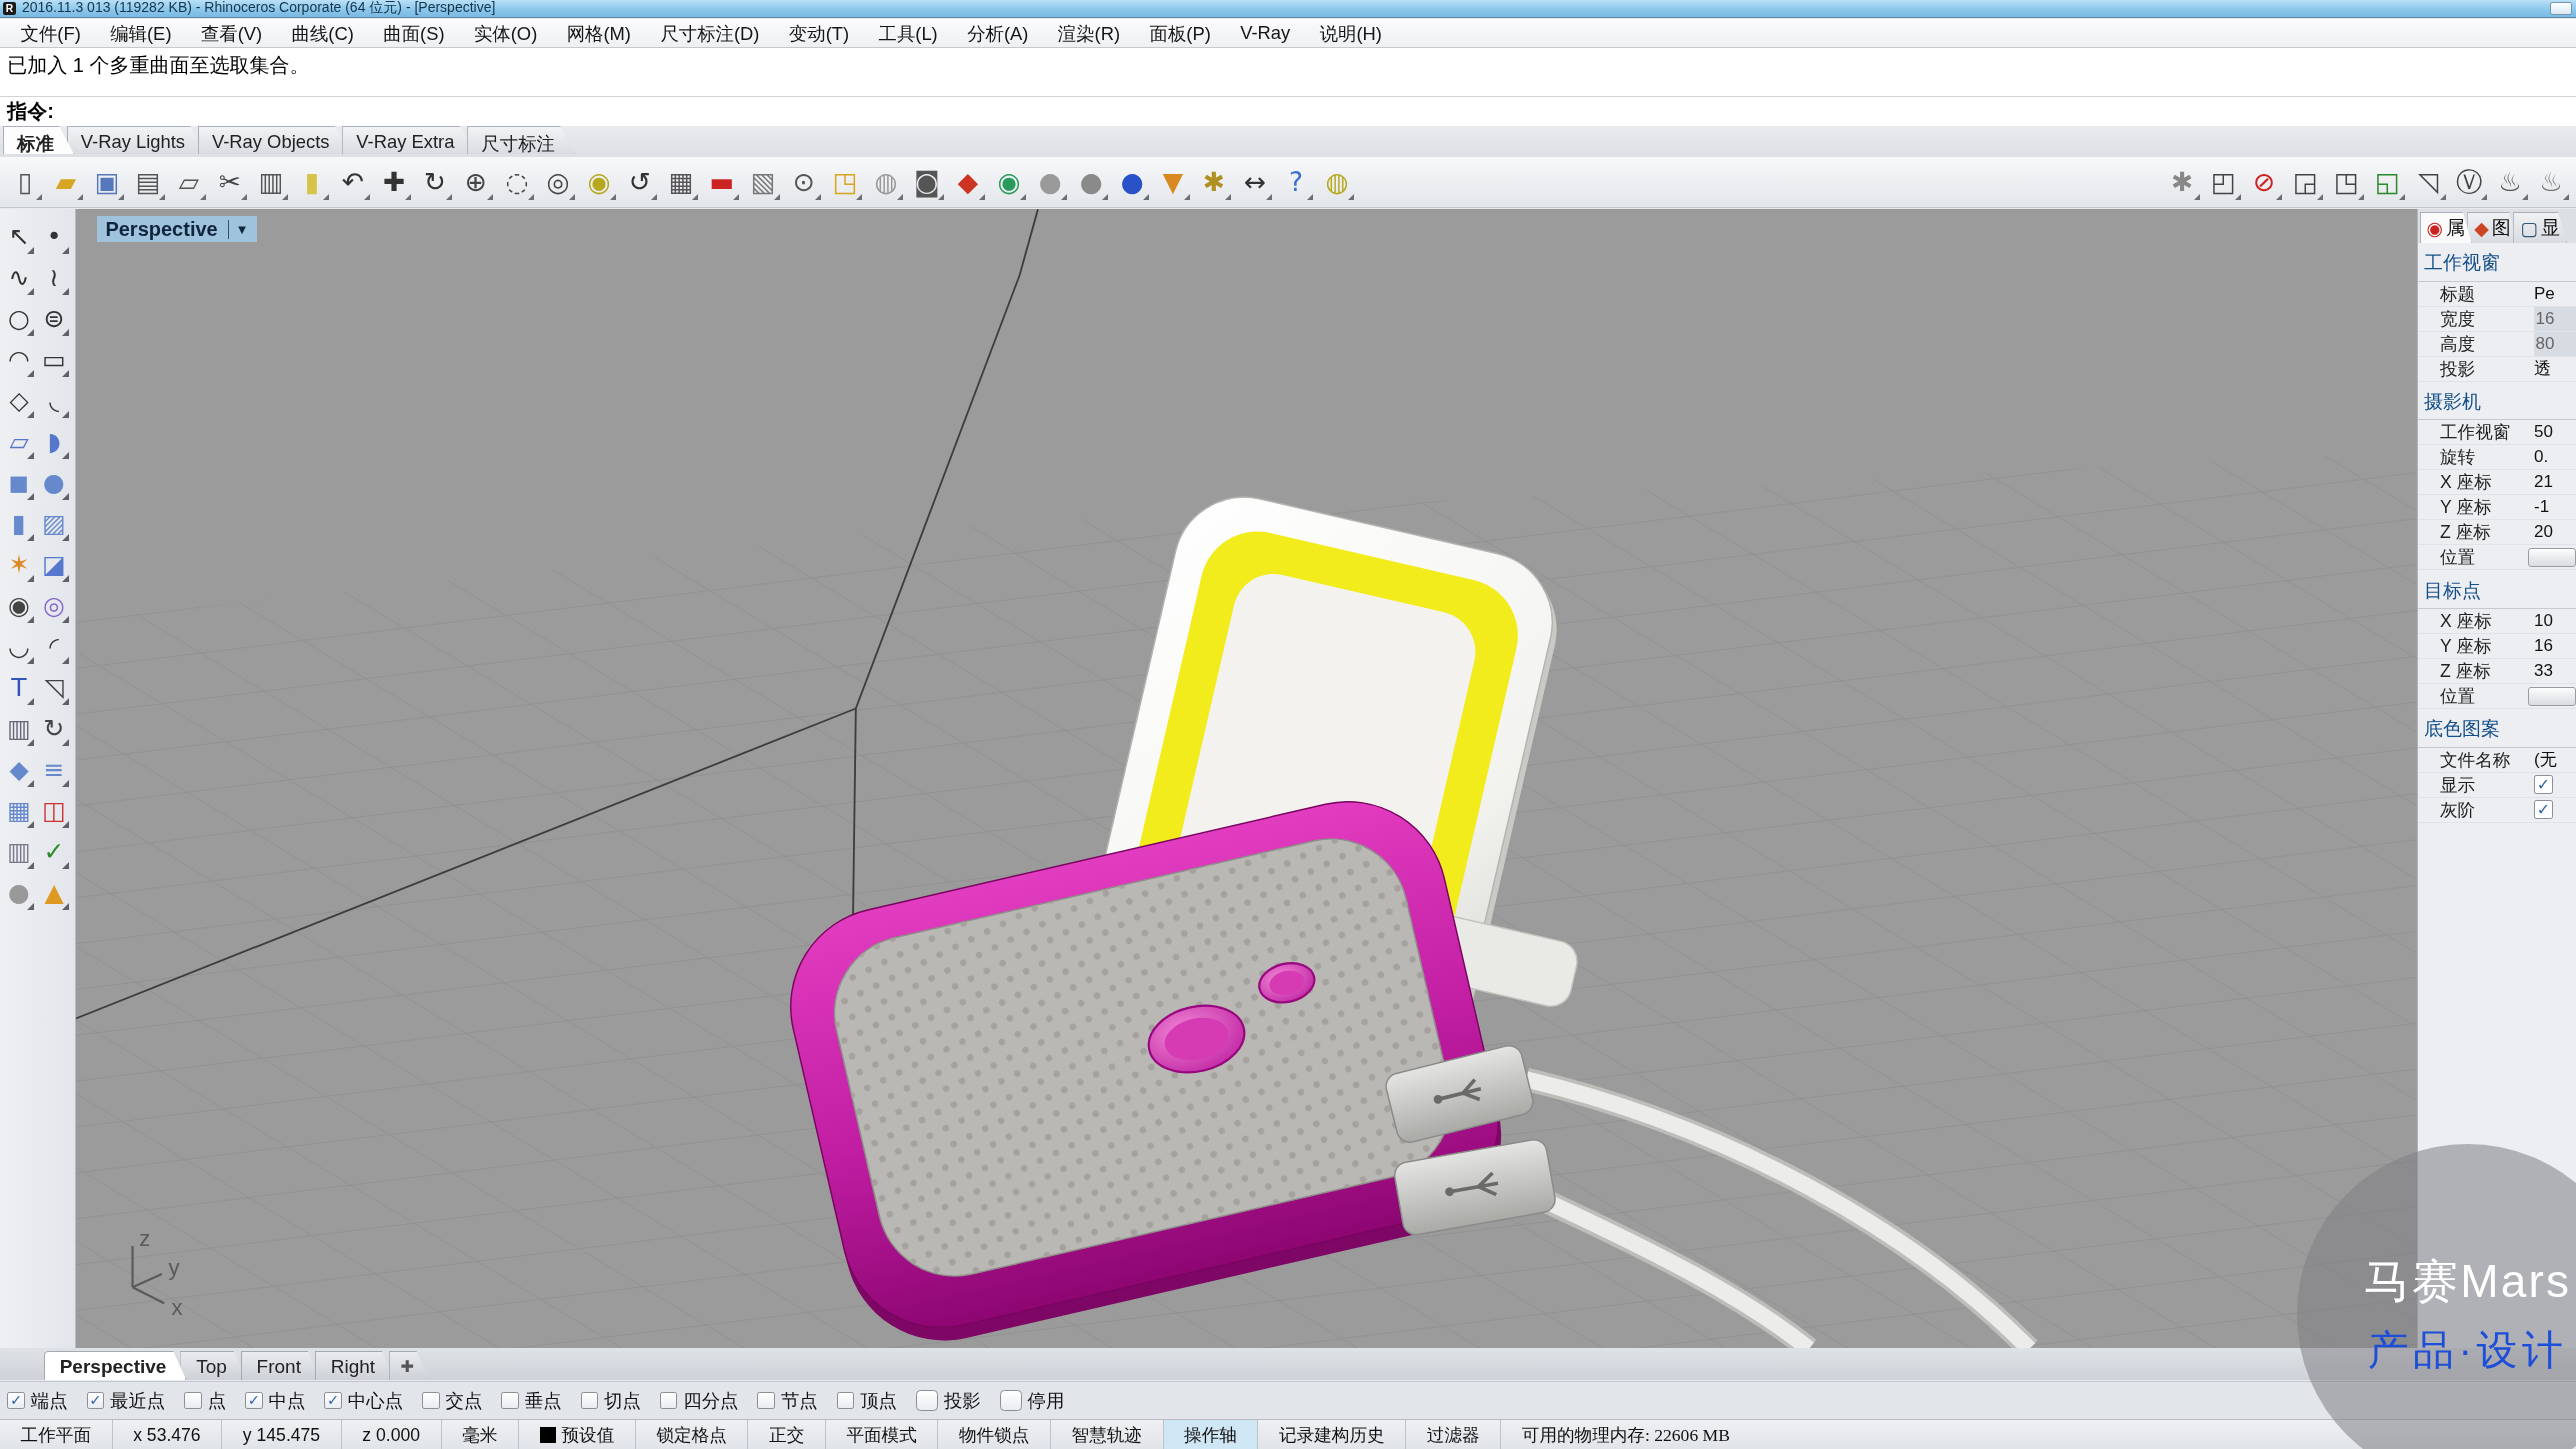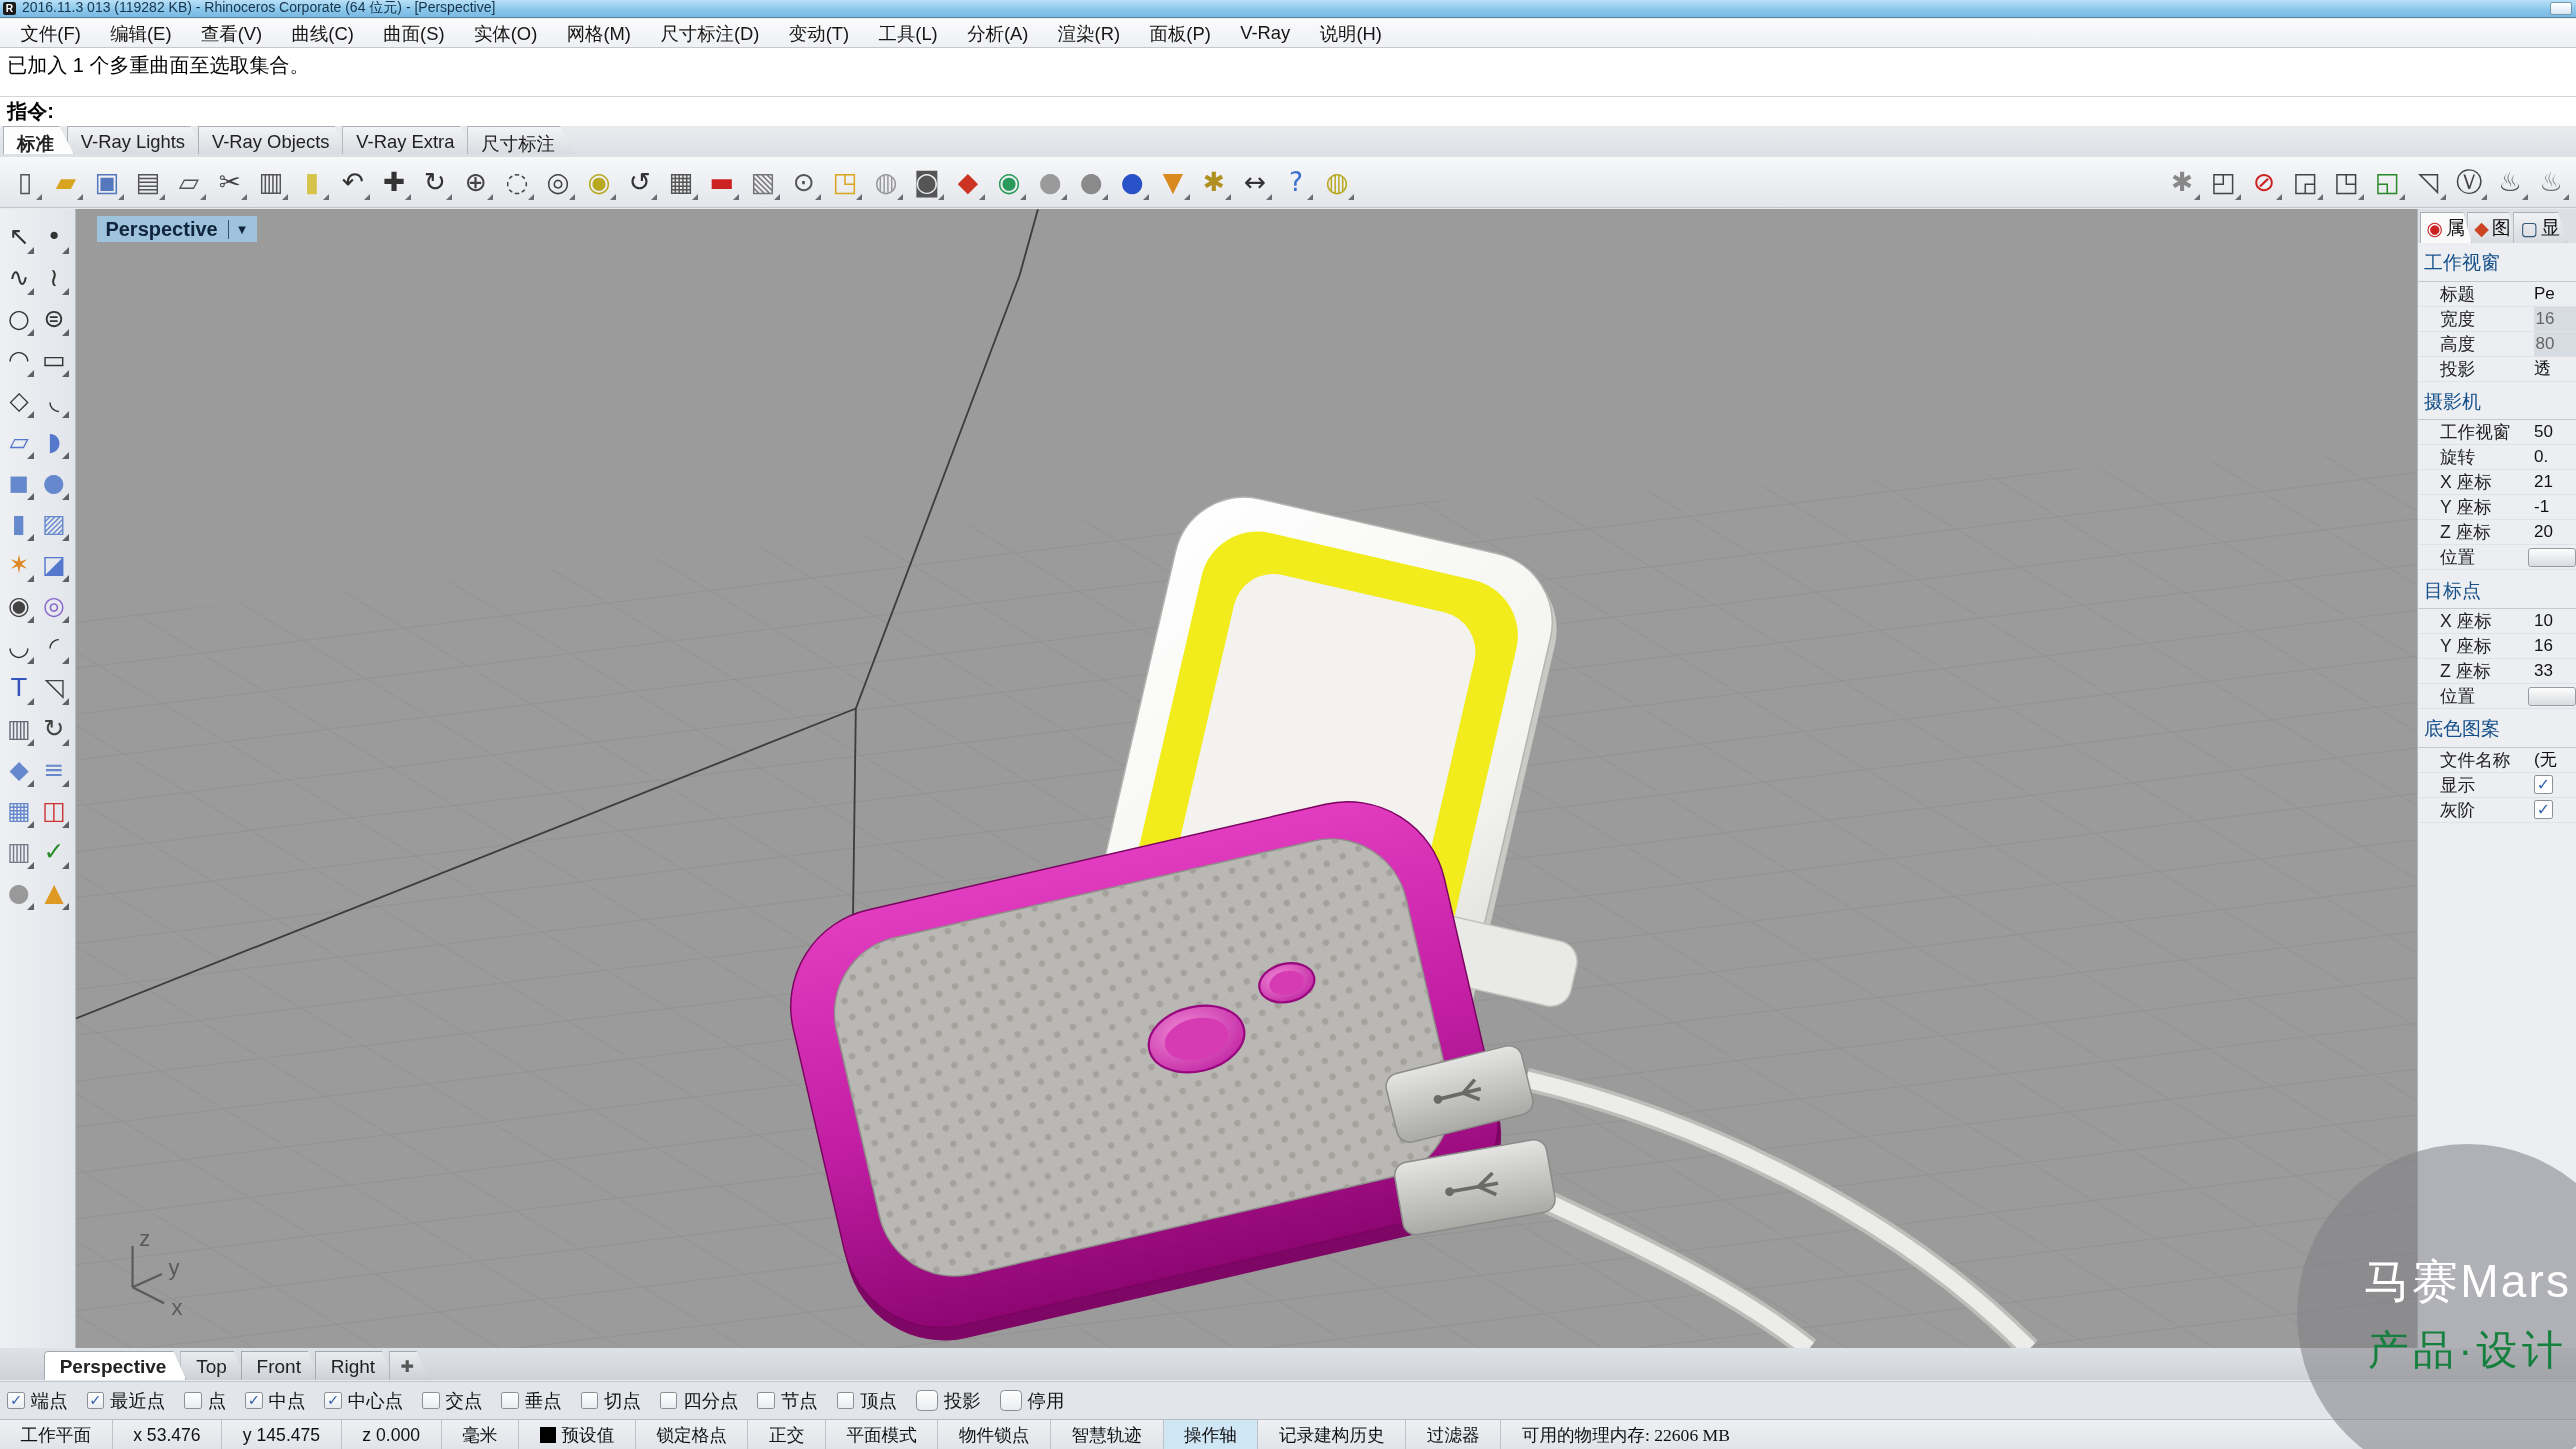--- a/index.html
+++ b/index.html
@@ -111,21 +111,21 @@
   .sb-seg.bold { font-weight:normal; }
   .sb-seg.active { background:#cfe6f5;justify-content:center; }
   .sb-seg .chip { width:16px; height:16px; background:#000; margin-right:5.9px; }
   .sb-seg.mem { border-right:none;font-family:Liberation Serif, serif; }
 
   
   .watermark { position:absolute; left:2297px; top:1144px; width:341px; height:341px; border-radius:50%;
     background:rgba(128,128,133,0.55); z-index:40; display:flex; flex-direction:column;
     align-items:center; justify-content:center; text-align:center; pointer-events:none; }
   .wm1 { color:#fff; font-size:46px; letter-spacing:2.2px;text-align:center; }
-  .wm2 { color:#15803d; font-size:41px; letter-spacing:4.4px; margin-top:10.3px; }
+  .wm2 { color:#1d4ed8; font-size:41px; letter-spacing:4.4px; margin-top:10.3px; }
 
   .glyph { font-family:"DejaVu Sans",sans-serif; }
 </style>
 </head>
 <body>
 
 <div id="root">
 
   <div class="titlebar">
     <div class="app-icon">R</div>

